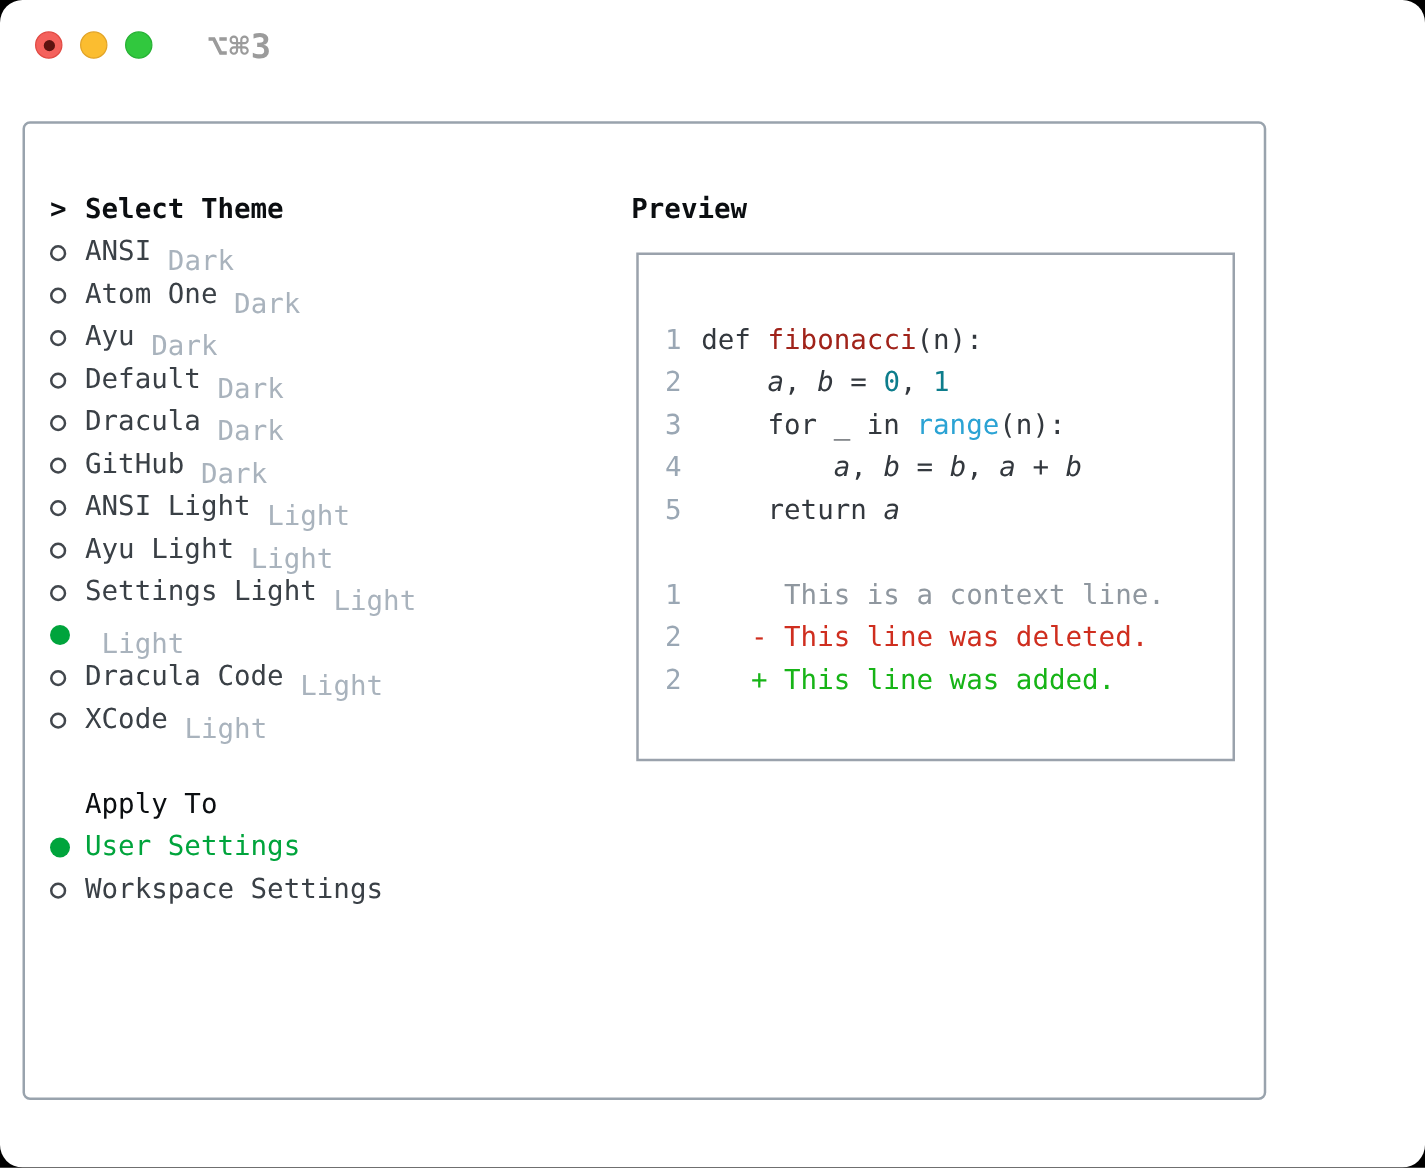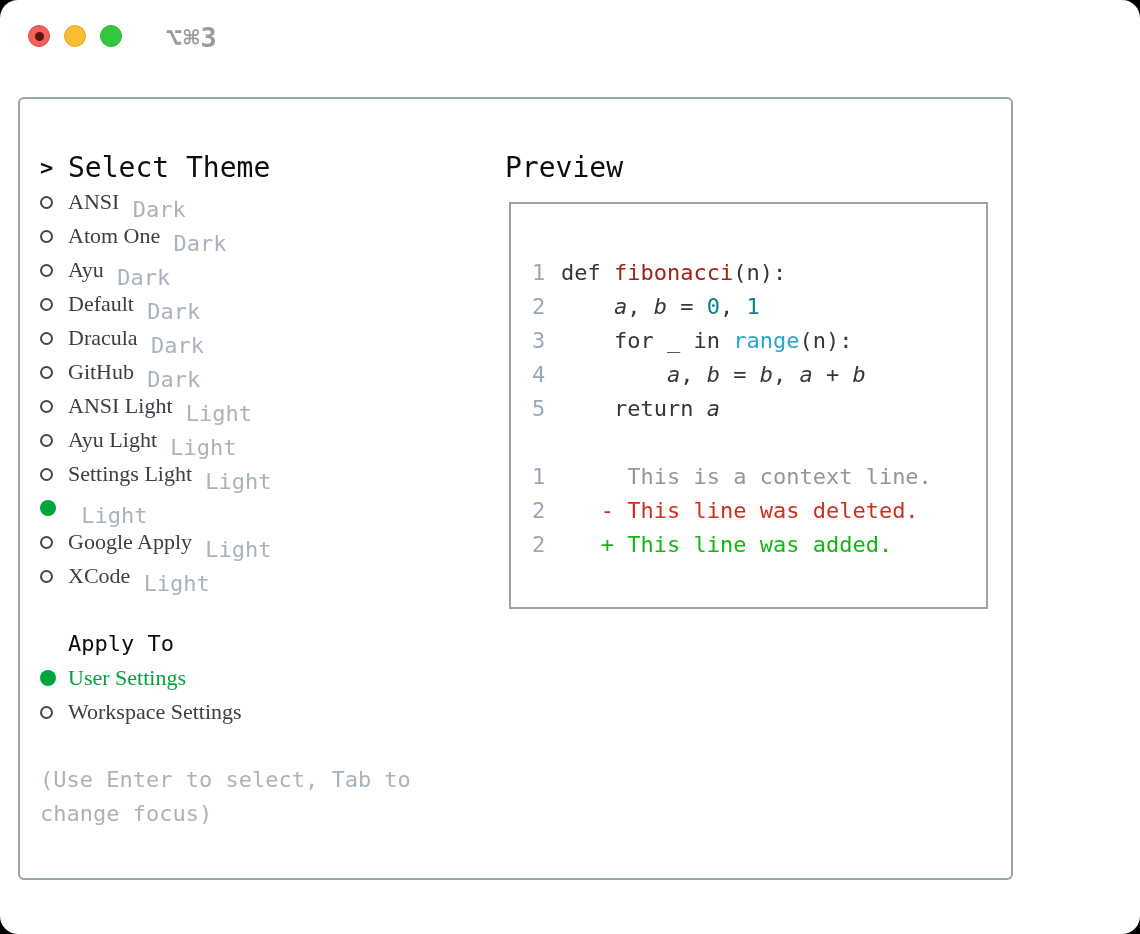--- a/index.html
+++ b/index.html
@@ -29,22 +29,22 @@
   .panel{position:absolute;left:18px;top:97px;width:995px;height:783px;box-sizing:border-box;
     border:2px solid var(--panel-border);border-radius:6px;background:#fff;}
   .row{height:34px;line-height:34px;font-size:22px;display:flex;align-items:center;white-space:pre;}
   .spacer{height:34px;}
   
   .left-col{position:absolute;left:20px;top:52px;width:452px;}
   .bullet-cell{width:28px;display:flex;align-items:center;flex:none;}
   .radio{width:13px;height:13px;border-radius:50%;border:2px solid #42474d;box-sizing:border-box;}
   .radio.on{width:16px;height:16px;border:none;background:var(--select-green);}
   .prompt{color:var(--header);font-weight:bold;font-size:22px;}
-  .hdr{color:var(--header);font-weight:normal;font-size:28px;}
-  .item-name{color:var(--item);font-family:Liberation Serif, serif;}
+  .hdr{color:var(--header);font-weight:bold;font-size:22px;}
+  .item-name{color:var(--item);}
   .item-variant{color:var(--muted);margin-left:13.3px;margin-top:15px;}
   .theme-item.selected .item-name{color:var(--select-green);}
   .apply-hdr{color:var(--header);}
   .apply-item .item-name{color:var(--item);}
   .apply-item.selected .item-name{color:var(--select-green);}
   .help{color:var(--muted);font-size:22px;line-height:34px;width:440px;white-space:normal;}
   
   .preview-hdr{position:absolute;left:485px;top:52px;}
   .preview-box{position:absolute;left:489px;top:103px;width:479px;height:407px;box-sizing:border-box;
     border:2px solid #9aa2ac;background:#fff;padding:52px 0 0 21px;overflow:hidden;}
@@ -86,39 +86,38 @@
           <div class="row theme-item"><span class="bullet-cell"><span class="radio"></span></span><span class="item-name">ANSI</span><span class="item-variant">Dark</span></div>
           <div class="row theme-item"><span class="bullet-cell"><span class="radio"></span></span><span class="item-name">Atom One</span><span class="item-variant">Dark</span></div>
           <div class="row theme-item"><span class="bullet-cell"><span class="radio"></span></span><span class="item-name">Ayu</span><span class="item-variant">Dark</span></div>
           <div class="row theme-item"><span class="bullet-cell"><span class="radio"></span></span><span class="item-name">Default</span><span class="item-variant">Dark</span></div>
           <div class="row theme-item"><span class="bullet-cell"><span class="radio"></span></span><span class="item-name">Dracula</span><span class="item-variant">Dark</span></div>
           <div class="row theme-item"><span class="bullet-cell"><span class="radio"></span></span><span class="item-name">GitHub</span><span class="item-variant">Dark</span></div>
           <div class="row theme-item"><span class="bullet-cell"><span class="radio"></span></span><span class="item-name">ANSI Light</span><span class="item-variant">Light</span></div>
           <div class="row theme-item"><span class="bullet-cell"><span class="radio"></span></span><span class="item-name">Ayu Light</span><span class="item-variant">Light</span></div>
           <div class="row theme-item"><span class="bullet-cell"><span class="radio"></span></span><span class="item-name">Settings Light</span><span class="item-variant">Light</span></div>
           <div class="row theme-item selected"><span class="bullet-cell"><span class="radio on"></span></span><span class="item-variant">Light</span></div>
-          <div class="row theme-item"><span class="bullet-cell"><span class="radio"></span></span><span class="item-name">Google Apply</span><span class="item-variant">Light</span></div>
+          <div class="row theme-item"><span class="bullet-cell"><span class="radio"></span></span><span class="item-name">Dracula Code</span><span class="item-variant">Light</span></div>
           <div class="row theme-item"><span class="bullet-cell"><span class="radio"></span></span><span class="item-name">XCode</span><span class="item-variant">Light</span></div>
         </div>
 
       <div class="spacer"></div>
 
       <div class="row">
         <span class="bullet-cell"></span>
         <span class="apply-hdr">Apply To</span>
       </div>
 
       <div id="apply-list">
           <div class="row apply-item selected"><span class="bullet-cell"><span class="radio on"></span></span><span class="item-name">User Settings</span></div>
           <div class="row apply-item"><span class="bullet-cell"><span class="radio"></span></span><span class="item-name">Workspace Settings</span></div>
         </div>
 
       <div class="spacer"></div>
 
-      <div class="help">(Use Enter to select, Tab to change focus)</div>
     </div>
 
     <div class="row preview-hdr">
       <span class="hdr">Preview</span>
     </div>
 
     <div class="preview-box" id="preview-box">
         <div class="code-row"><span class="ln">1</span><span class="code-text"><span class="s-k">def </span><span class="s-fn">fibonacci</span><span class="s-p">(n):</span></span></div>
         <div class="code-row"><span class="ln">2</span><span class="code-text"><span class="s-p">    </span><span class="s-v">a</span><span class="s-p">, </span><span class="s-v">b</span><span class="s-p"> = </span><span class="s-num">0</span><span class="s-p">, </span><span class="s-num">1</span></span></div>
         <div class="code-row"><span class="ln">3</span><span class="code-text"><span class="s-k">    for _ in </span><span class="s-bi">range</span><span class="s-p">(n):</span></span></div>

